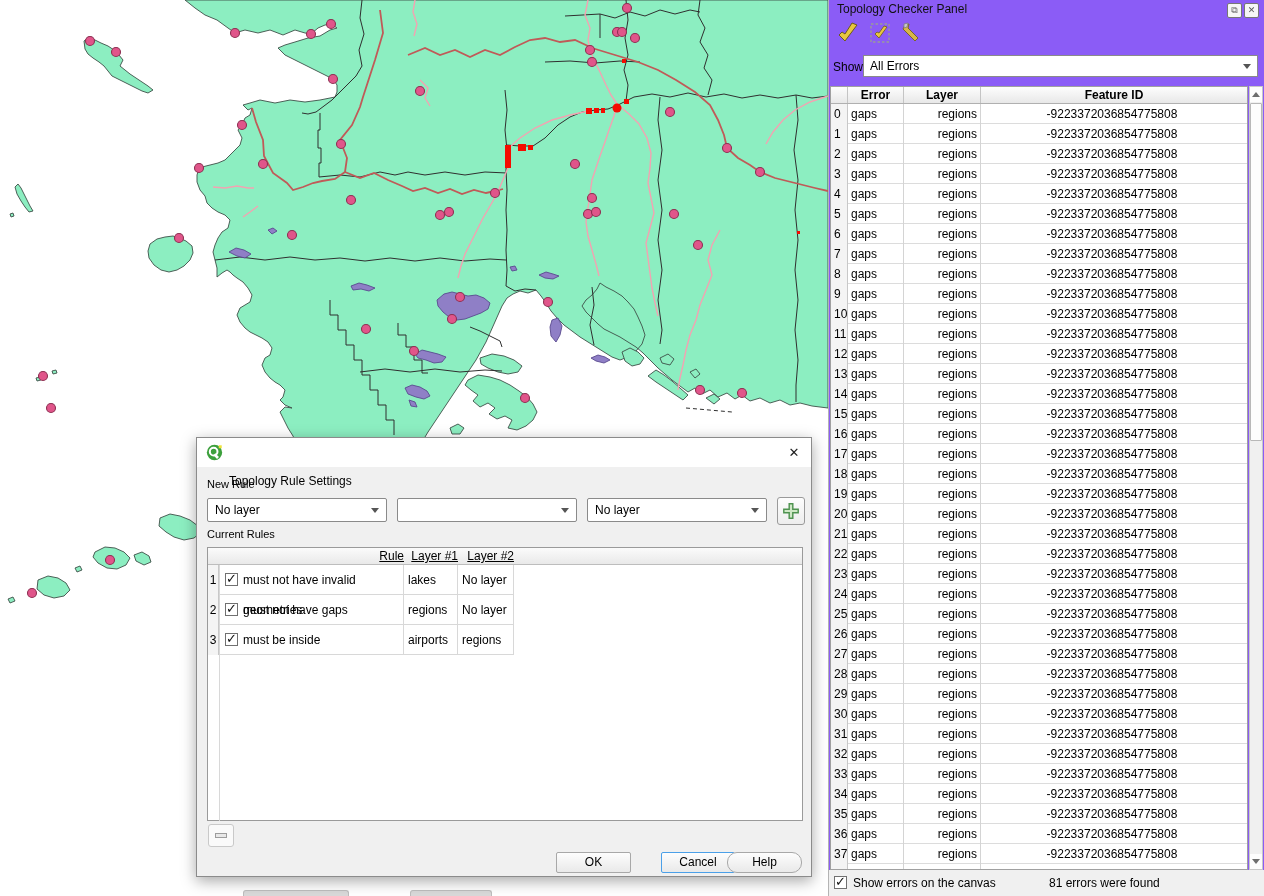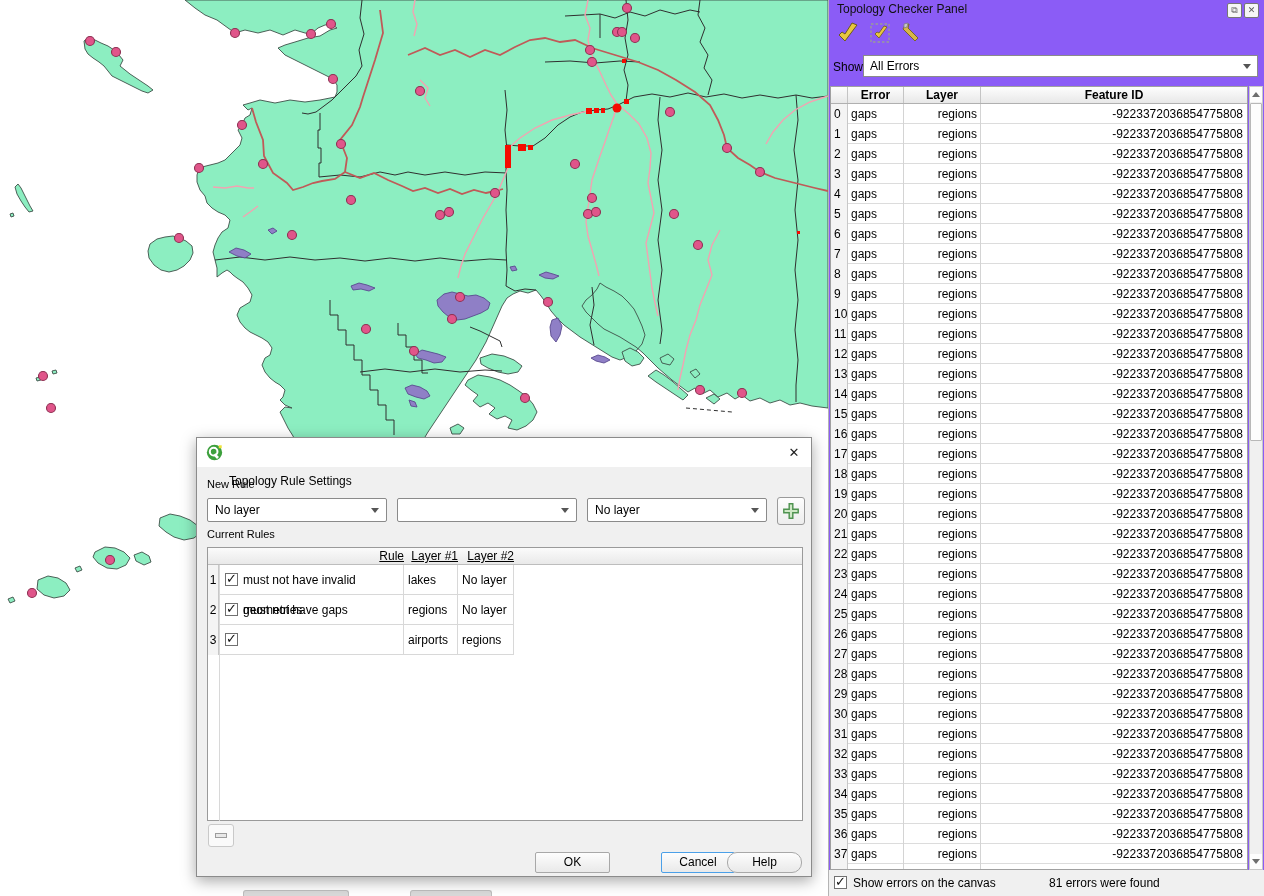--- a/index.html
+++ b/index.html
@@ -25,21 +25,21 @@
 
   
   #err-table{position:absolute;left:1px;top:86px;width:418px;height:784px;background:#fff;border:1px solid #a0a0a0;box-sizing:border-box;overflow:hidden;}
   #err-head{position:absolute;left:0;top:0;width:100%;height:16px;background:linear-gradient(#fdfdfd,#e8e8e8);border-bottom:1px solid #b0b0b0;font-weight:bold;}
   #err-head .hc{position:absolute;top:0;height:16px;line-height:16px;text-align:center;border-right:1px solid #c4c4c4;box-sizing:border-box;}
   #err-rows{position:absolute;left:0;top:17px;width:100%;}
   .erow{position:absolute;left:0;width:100%;height:20px;line-height:20px;border-bottom:1px solid #dcdcdc;box-sizing:border-box;}
   .erow .num{position:absolute;left:0;top:0;width:17px;height:20px;background:#f4f4f4;border-right:1px solid #c8c8c8;padding-left:3px;box-sizing:border-box;}
   .erow .c-err{position:absolute;left:20px;top:0;width:52px;}
   .erow .c-lay{position:absolute;left:73px;top:0;width:73px;text-align:right;}
-  .erow .c-fid{position:absolute;left:150px;top:0;width:262px;text-align:right;}
+  .erow .c-fid{position:absolute;left:150px;top:0;width:262px;text-align:center;}
   .vline{position:absolute;top:0;bottom:0;width:1px;background:#d4d4d4;}
 
   
   #err-scroll{position:absolute;left:420px;top:86px;width:14px;height:784px;background:#f0f0f0;border:1px solid #c8c8c8;box-sizing:border-box;}
   .sb-btn{position:absolute;left:0;width:12px;height:15px;background:#fdfdfd;display:flex;align-items:center;justify-content:center;}
   .sb-thumb{position:absolute;left:0;top:16px;width:12px;height:338px;background:#fdfdfd;border:1px solid #b8b8b8;box-sizing:border-box;border-radius:1px;}
   .tri-up{width:0;height:0;border-left:4px solid transparent;border-right:4px solid transparent;border-bottom:5px solid #6e6e6e;}
   .tri-dn{width:0;height:0;border-left:4px solid transparent;border-right:4px solid transparent;border-top:5px solid #6e6e6e;}
 
   
@@ -69,21 +69,21 @@
   .rrow .chk{position:absolute;left:17px;top:8px;}
   .rrow .c-rule{position:absolute;left:35px;top:0;width:158px;line-height:30px;}
   .rrow .c-l1{position:absolute;left:200px;top:0;width:50px;line-height:30px;}
   .rrow .c-l2{position:absolute;left:254px;top:0;width:50px;line-height:30px;}
   .rgrid{position:absolute;top:17px;width:1px;background:#d8d8d8;}
 
   #del-rule-btn{position:absolute;left:11px;top:386px;width:24px;height:21px;border:1px solid #c9c9c9;border-radius:3px;background:#fafafa;display:flex;align-items:center;justify-content:center;}
   #del-rule-btn .minus{width:12px;height:5px;background:#e8e8e8;border:1px solid #9d9d9d;box-sizing:border-box;}
 
   .dlg-btn{position:absolute;top:414px;height:21px;background:linear-gradient(#fdfdfd,#e9e9e9);border:1px solid #a8a8a8;border-radius:2px;text-align:center;line-height:19px;font-size:12px;box-sizing:border-box;}
-  #btn-ok{left:338px;width:75px;}
+  #btn-ok{left:359px;width:75px;}
   #btn-cancel{left:464px;width:74px;border:1px solid #4ba0e8;}
   #btn-help{left:530px;width:75px;border-radius:10px;}
 </style>
 </head>
 <body>
 
 <div id="map-area">
   <svg id="map-svg" width="828" height="896" viewBox="0 0 828 896">
       <rect x="0" y="0" width="828" height="896" fill="#ffffff"></rect>
       <path d="M185,0 L828,0 L828,408 L812,406 L800,403 L790,405 L780,400 L770,403 L760,398 L750,401 L742,395 L735,399 L727,393 L718,397 L710,390 L702,394 L695,388 L688,392 L680,386 L672,380 L665,374 L658,368 L650,360 L643,353 L636,347 L628,342 L620,337 L612,333 L604,329 L598,324 L592,318 L586,312 L582,306 L586,300 L592,295 L597,289 L600,283 L606,287 L614,291 L622,296 L628,302 L634,309 L638,317 L642,326 L645,335 L642,344 L636,351 L628,357 L620,360 L612,357 L604,352 L596,347 L588,342 L580,337 L572,331 L564,325 L557,318 L551,311 L546,303 L541,296 L536,290 L528,293 L520,291 L513,294 L507,298 L502,306 L498,315 L494,324 L490,333 L486,342 L481,351 L476,360 L470,369 L464,378 L458,387 L452,396 L446,405 L440,414 L434,423 L428,432 L422,442 L415,455 L408,470 L402,486 L396,502 L390,518 L386,534 L382,550 L378,566 L374,582 L372,598 L370,614 L366,628 L362,640 L356,634 L352,620 L350,604 L347,588 L343,572 L338,556 L333,540 L328,524 L322,508 L316,492 L310,477 L304,462 L298,448 L293,436 L288,428 L284,420 L280,412 L285,407 L292,408 L285,405 L280,400 L283,397 L285,390 L280,385 L275,382 L270,378 L265,372 L262,365 L265,358 L270,355 L272,348 L268,342 L262,338 L256,335 L250,332 L245,328 L240,322 L237,315 L240,308 L245,305 L250,302 L252,295 L248,288 L243,282 L237,278 L233,275 L230,272 L227,270 L222,273 L217,277 L217,268 L215,260 L213,252 L215,245 L218,238 L222,232 L228,228 L230,220 L225,215 L218,212 L212,208 L207,203 L205,196 L200,190 L197,182 L197,175 L199,168 L202,167 L210,165 L218,163 L225,160 L230,155 L235,150 L240,145 L242,138 L238,130 L242,125 L245,118 L250,115 L252,108 L248,110 L243,105 L250,103 L260,100 L275,103 L290,100 L305,102 L320,100 L335,97 L337,92 L337,85 L333,79 L325,75 L315,70 L305,65 L295,60 L285,55 L278,48 L285,45 L295,42 L308,38 L320,36 L330,30 L337,28 L331,24 L325,25 L318,28 L311,34 L305,33 L295,30 L283,35 L270,30 L258,33 L245,30 L235,33 L228,28 L217,20 L205,15 L195,8 Z" fill="#8ceec1" stroke="#3d4f47" stroke-width="0.9"></path>
@@ -557,20 +557,21 @@
         <div class="rrow" style="top: 47px;">
           <span class="num">2</span>
           <span class="chk checkbox checked"></span>
           <span class="c-rule">must not have gaps</span>
           <span class="c-l1">regions</span>
           <span class="c-l2">No layer</span>
         </div>
         <div class="rrow" style="top: 77px;">
           <span class="num">3</span>
           <span class="chk checkbox checked"></span>
+          <span class="c-rule">must be inside</span>
           <span class="c-l1">airports</span>
           <span class="c-l2">regions</span>
         </div>
       </div>
     <div class="rgrid" style="left:11px;height:256px;"></div>
     <div class="rgrid" style="left:195px;height:90px;"></div>
     <div class="rgrid" style="left:249px;height:90px;"></div>
     <div class="rgrid" style="left:305px;height:90px;"></div>
   </div>
 

